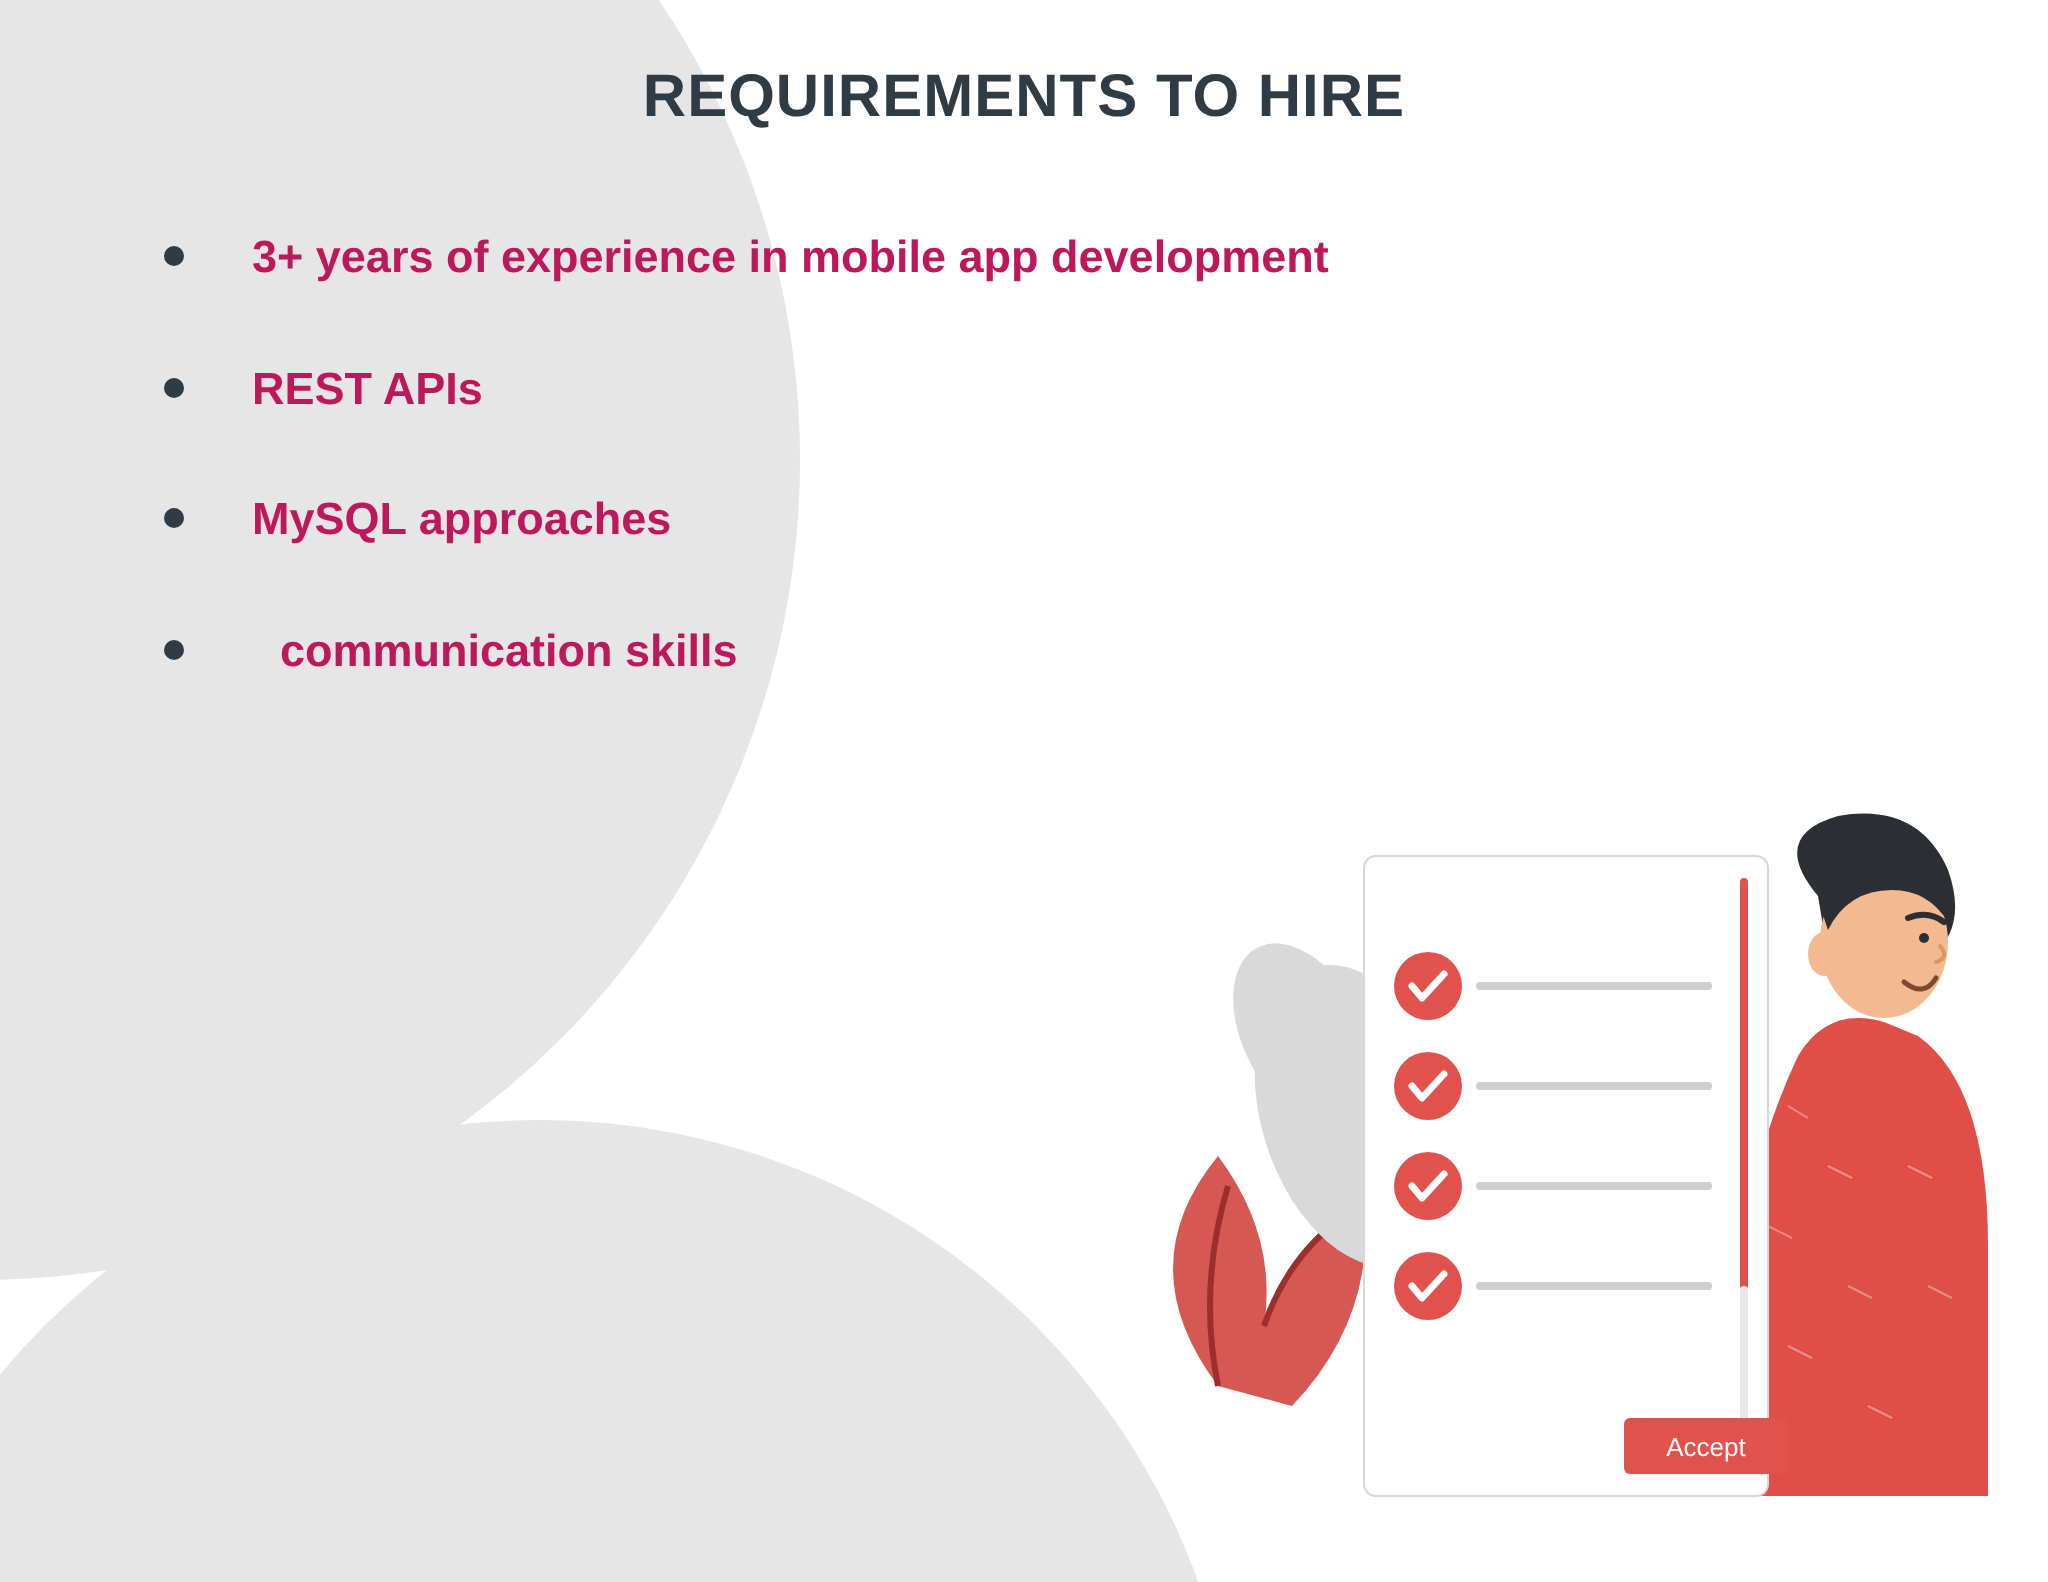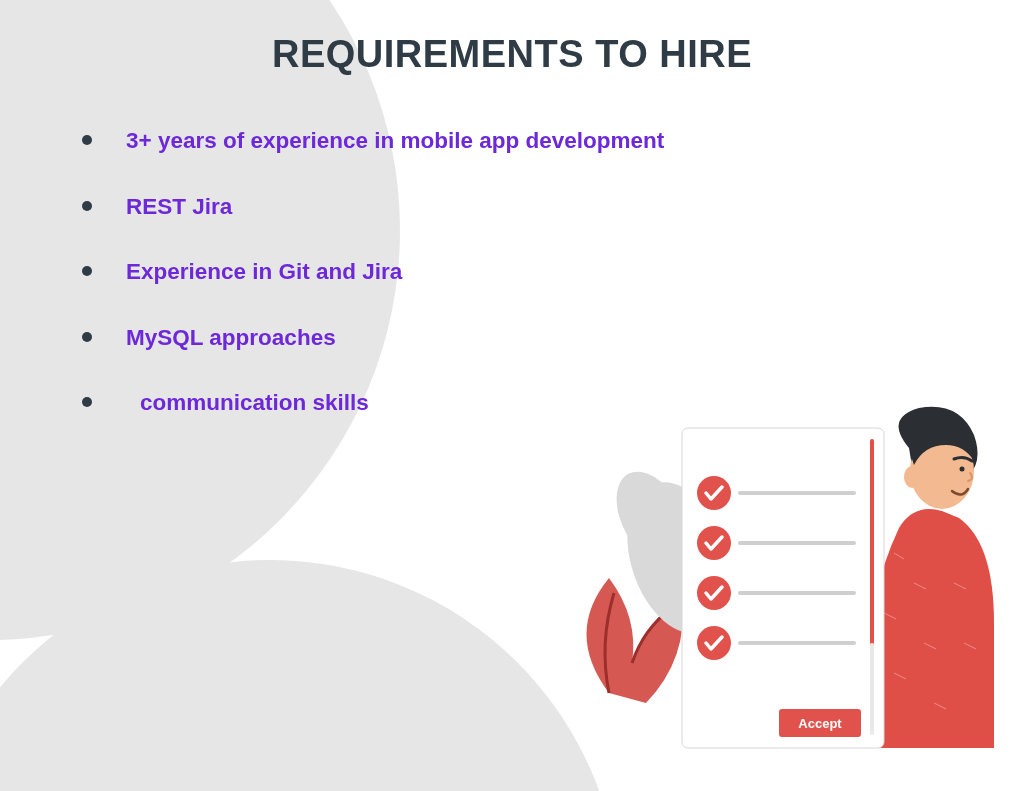--- a/index.html
+++ b/index.html
@@ -13,37 +13,37 @@
   
   .bg { position: absolute; inset: 0; z-index: 0; overflow: hidden; }
   .blob1 { position:absolute; top:-180px; left:-420px; width:820px; height:820px;
            background:#e6e6e6; border-radius:50%; }
   .blob2 { position:absolute; top:560px; left:-80px; width:700px; height:700px;
            background:#e6e6e6; border-radius:50%; }
   .content { position: relative; z-index: 2; padding-top: 26px; }
   h1 {
     text-align: center;
     font-weight: 800;
-    font-size: 38px;
+    font-size: 30px;
     letter-spacing: 0.5px;
     color: #2f3c46;
     line-height: 1.5;
     text-transform: uppercase;
   }
   ul.req {
     list-style: none;
     margin: 42px 0 0 82px;
     max-width: 720px;
   }
   ul.req li {
     position: relative;
     padding-left: 44px;
     font-size: 22.5px;
     font-weight: 600;
-    color: #6d28d9;
+    color: #be185d;
     margin-bottom: 34px;
     line-height: 1.4;
   }
   ul.req li::before {
     content: "";
     position: absolute;
     left: 0; top: 10px;
     width: 10px; height: 10px;
     background: #2f3c46; border-radius: 50%;
   }
@@ -57,27 +57,27 @@
     position: absolute;
     right: 30px;
     bottom: 18px;
     width: 440px;
     height: 390px;
     z-index: 1;
   }
   .illus svg { width: 100%; height: 100%; }
   .accept-btn {
     position: absolute;
-    right: 133px;
+    right: 100px;
     bottom: 36px;
     width: 82px; height: 28px;
     background: #e0524b;
     color: #fff;
     font-size: 13px;
-    font-weight: 700;
+    font-weight: 400;
     border-radius: 3px;
     display: flex; align-items: center; justify-content: center;
     z-index: 3;
   }
 </style>
 </head>
 <body>
 
 <div class="bg">
   <div class="blob1"></div>
@@ -87,24 +87,21 @@
 <div class="content">
   <h1>
     <span>Requirements to hire</span><br>
   </h1>
 
   <ul class="req">
     <li>
       <span>3+ years of experience in mobile app development</span>
     </li>
     <li>
-      <span>REST Jira</span>
-    </li>
-    <li>
-      <span>Experience in Git and Jira</span>
+      <span>REST APIs</span>
     </li>
     <li>
       <span>MySQL approaches</span>
     </li>
     <li>
       <span class="sub">communication skills</span>
     </li>
   </ul>
 </div>
 

